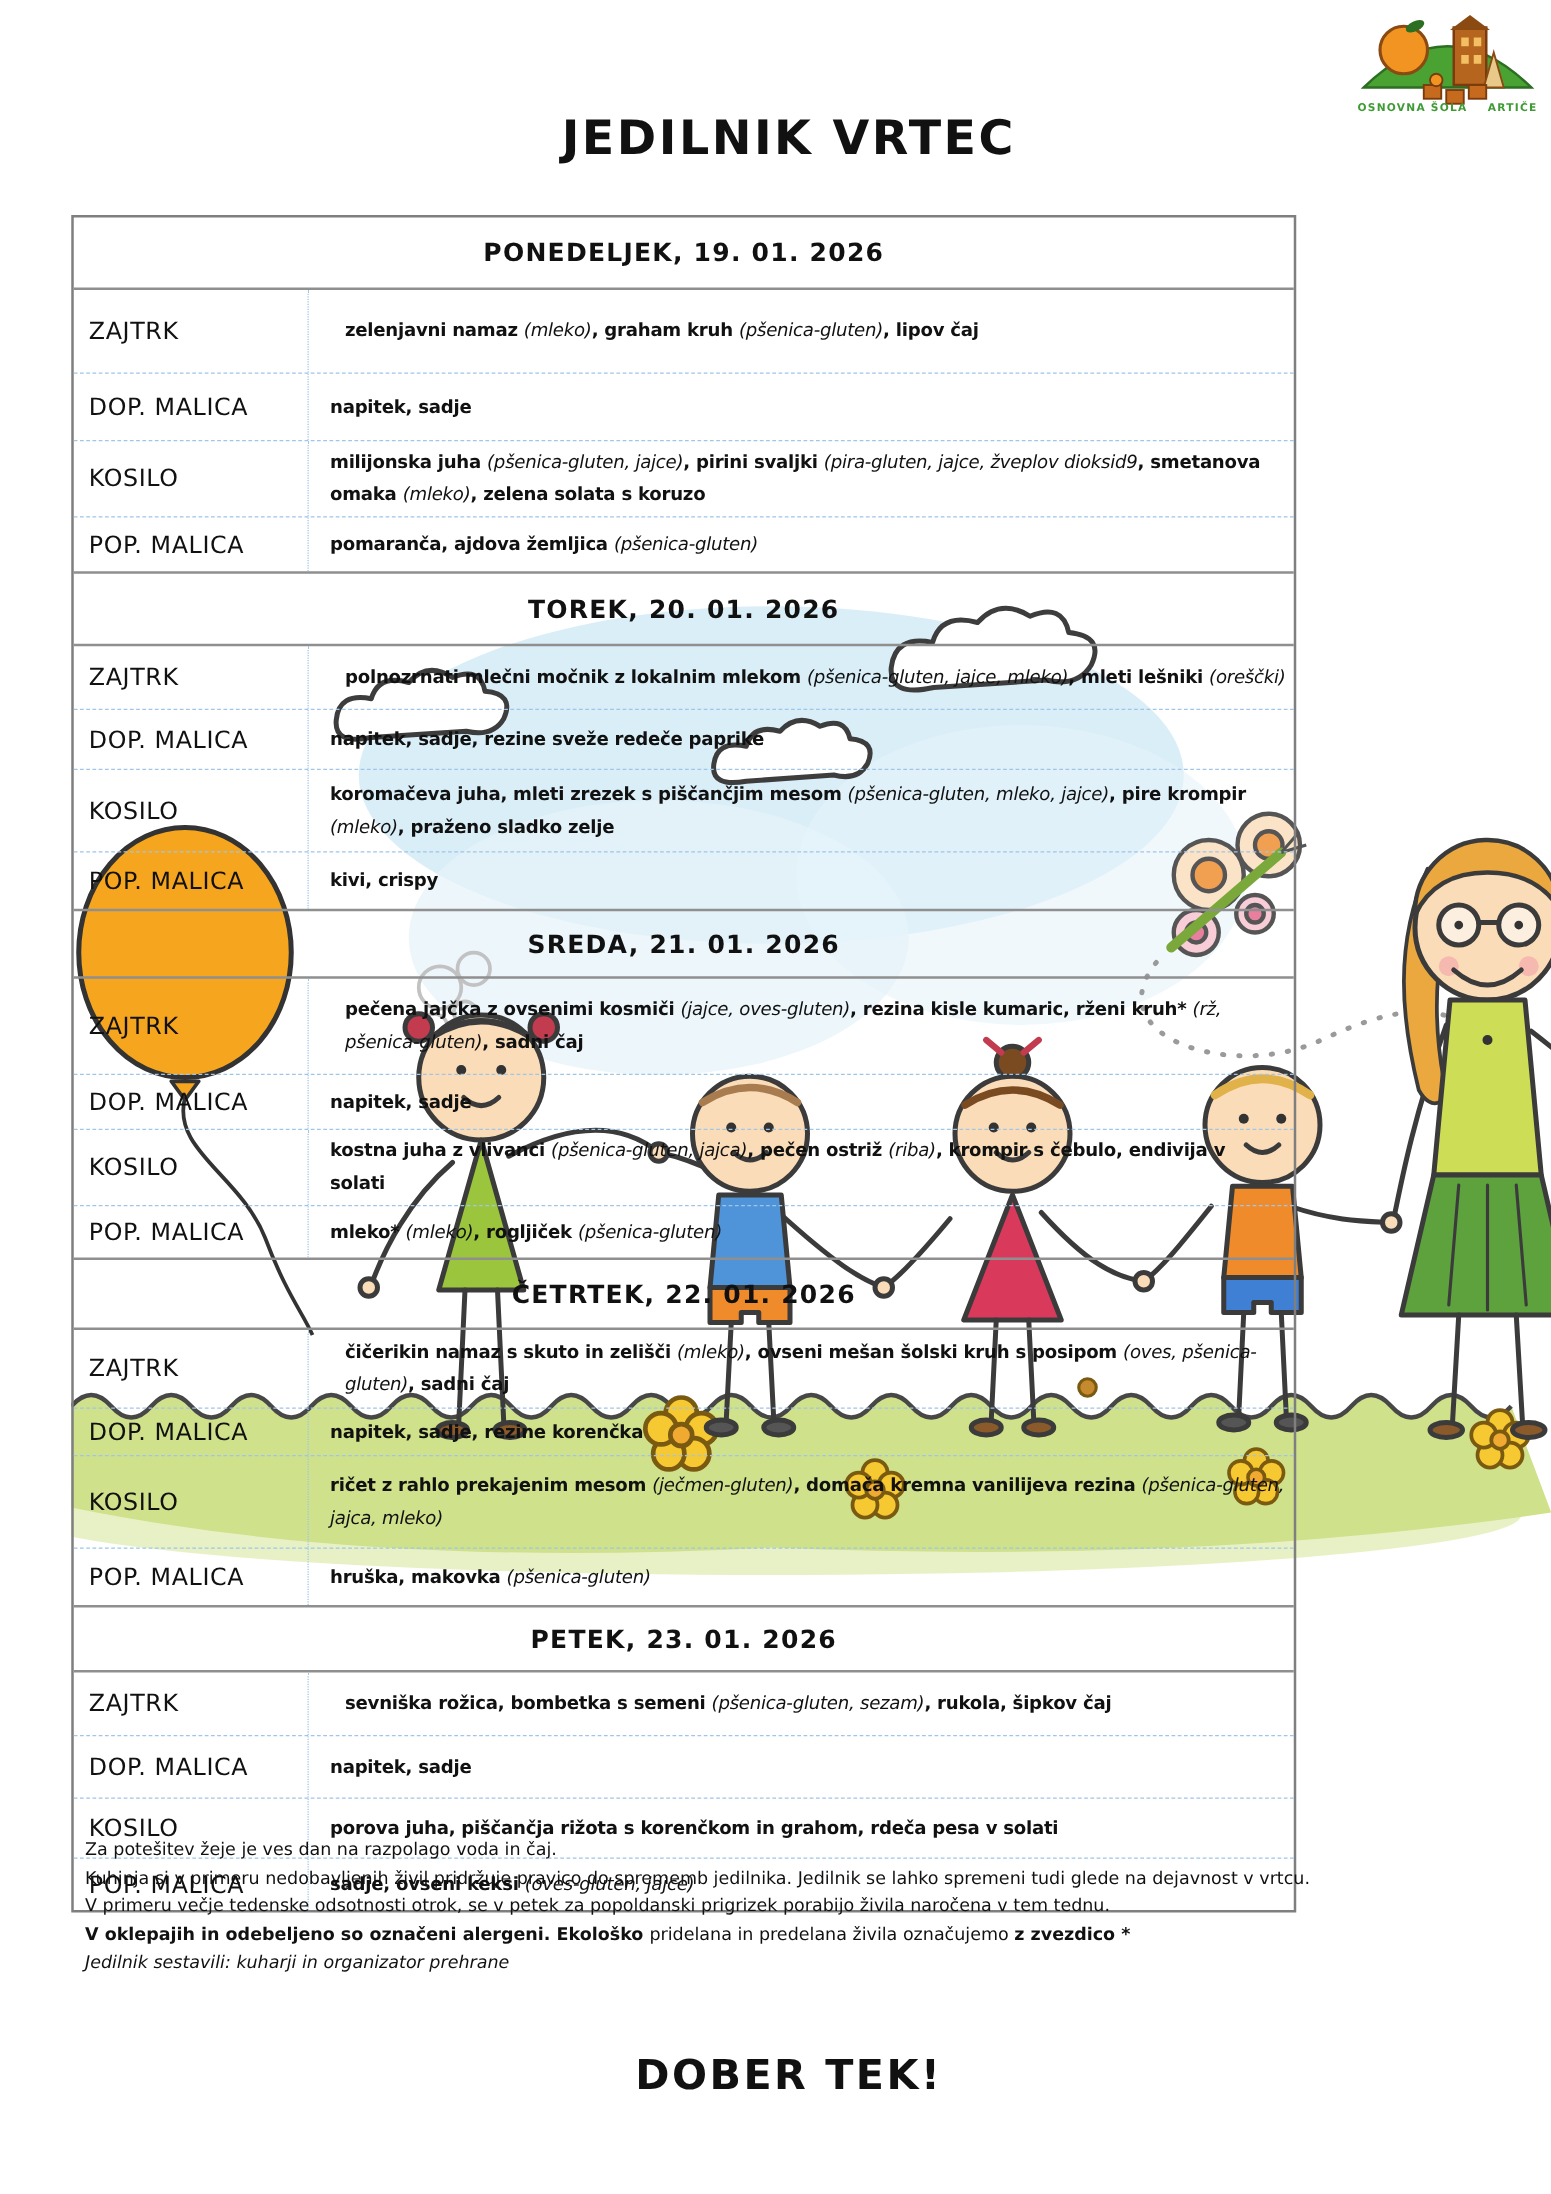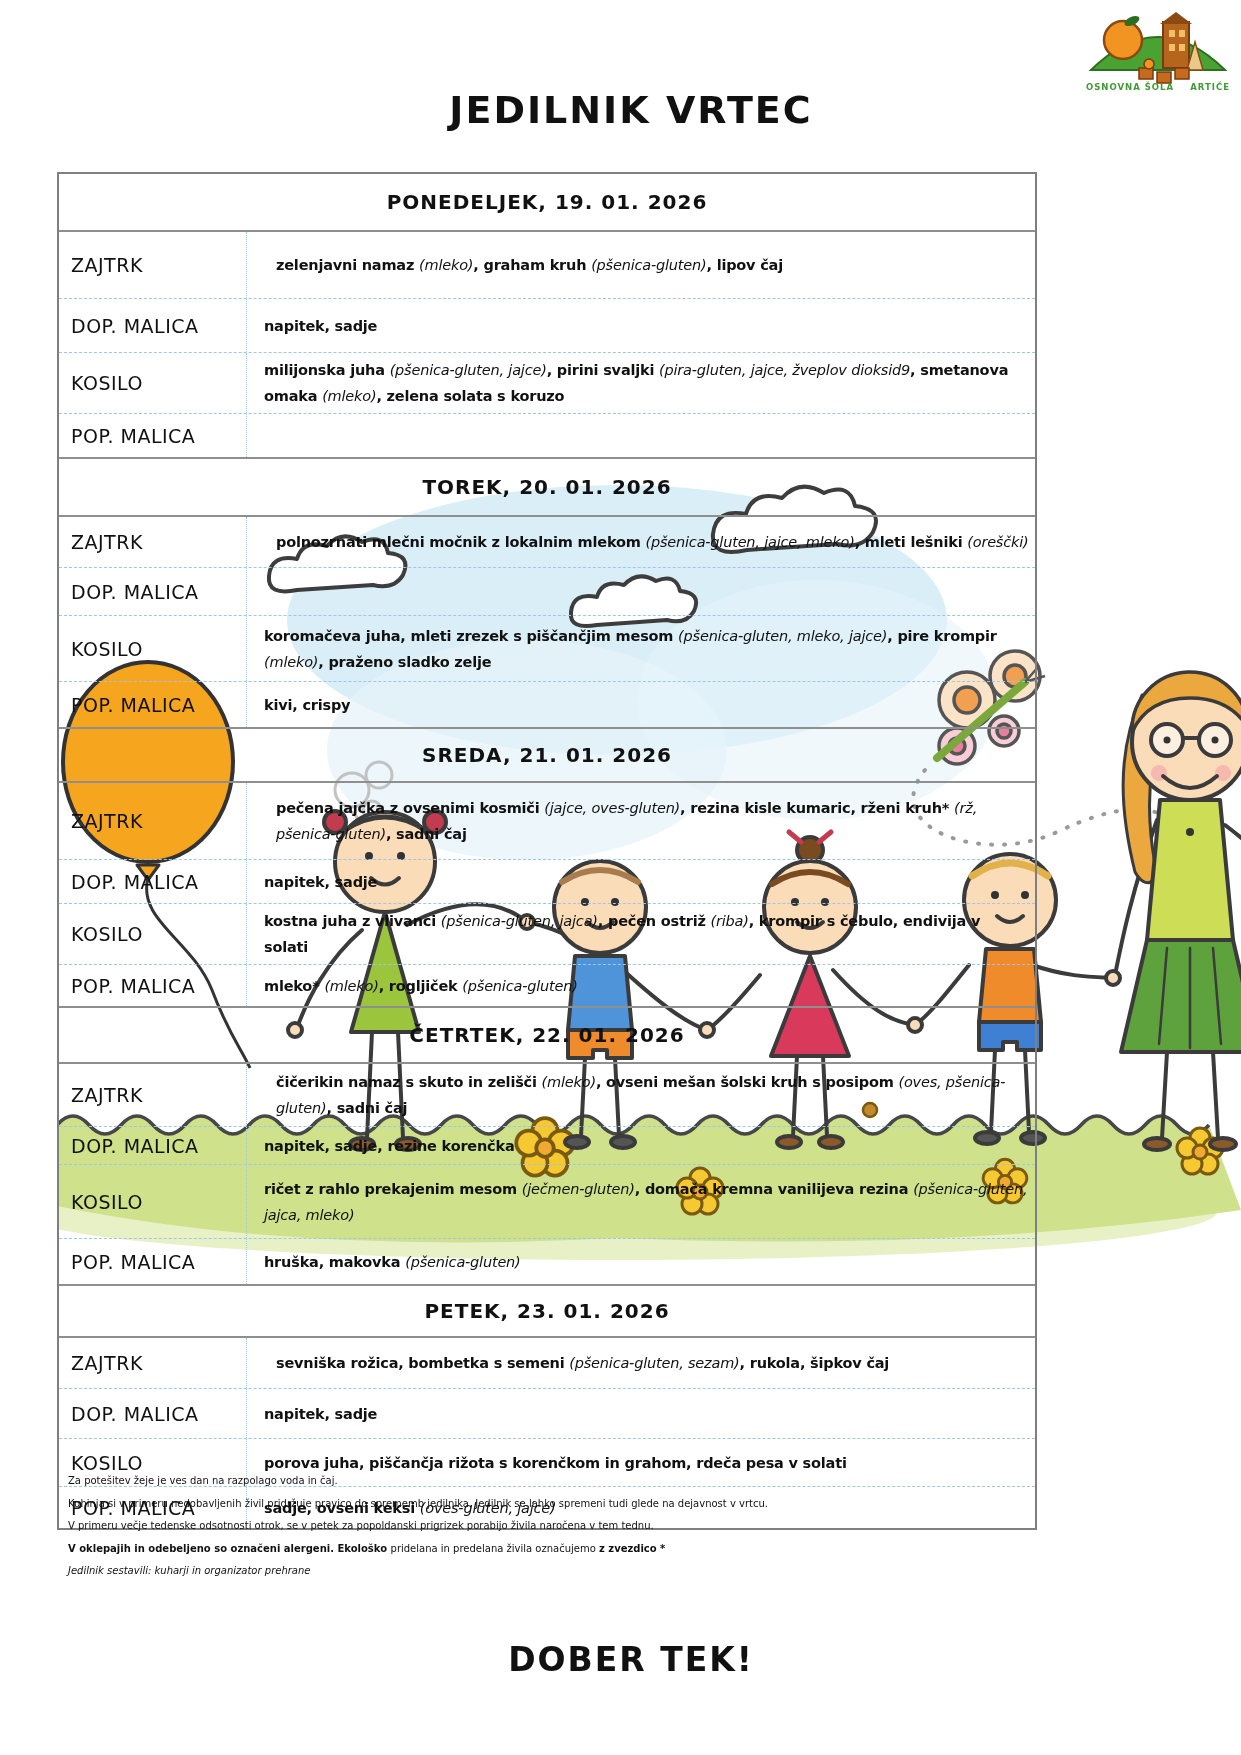--- a/index.html
+++ b/index.html
@@ -25,21 +25,21 @@
   .day-header + .row{border-top:none;gap:12px;}
   .cell-label{flex:0 0 188px;box-sizing:border-box;padding:4px 6px 4px 12px;
               border-right:1px dotted #9fc5e8;font-size:19px;letter-spacing:0.5px;
               align-self:stretch;display:flex;align-items:center;}
   .cell-content{flex:1;padding:4px 6px 4px 17px;font-size:14.5px;letter-spacing:-0.2px;
                 line-height:26px;}
   .seg-b{font-weight:700;}
   .seg-i{font-style:italic;font-weight:400;}
   .seg-r{font-weight:400;}
   
-  .notes{position:absolute;left:68px;top:1472px;width:1110px;z-index:1;font-size:10px;line-height:17.5px;}
+  .notes{position:absolute;left:68px;top:1472px;width:1110px;z-index:1;font-size:14px;line-height:17.5px;}
   .notes p{margin:0 0 5px 0;}
   
   .bon-appetit{position:absolute;left:0;top:1640px;width:100%;text-align:center;
                font-size:33px;font-weight:800;letter-spacing:2px;z-index:1;}
 </style>
 </head>
 <body>
 
 <div class="page">
 
@@ -237,31 +237,33 @@
     <div class="row" style="min-height:54px">
       <div class="cell-label">DOP. MALICA</div>
       <div class="cell-content"><span class="seg-b">napitek, sadje</span></div>
     </div>
     <div class="row" style="min-height:58px">
       <div class="cell-label">KOSILO</div>
       <div class="cell-content"><span class="seg-b">milijonska juha </span><span class="seg-i">(pšenica-gluten, jajce)</span><span class="seg-b">, pirini svaljki </span><span class="seg-i">(pira-gluten, jajce, žveplov dioksid9</span><span class="seg-b">, smetanova omaka </span><span class="seg-i">(mleko)</span><span class="seg-b">, zelena solata s koruzo</span></div>
     </div>
     <div class="row" style="min-height:44px">
       <div class="cell-label">POP. MALICA</div>
+      <div class="cell-content"><span class="seg-b">pomaranča, ajdova žemljica </span><span class="seg-i">(pšenica-gluten)</span></div>
     </div>
 
     <div class="day-header" style="min-height:56px">
       <span>TOREK, 20. 01. 2026</span>
     </div>
     <div class="row" style="min-height:50px">
       <div class="cell-label">ZAJTRK</div>
       <div class="cell-content"><span class="seg-b">polnozrnati mlečni močnik z lokalnim mlekom </span><span class="seg-i">(pšenica-gluten, jajce, mleko)</span><span class="seg-b">, mleti lešniki </span><span class="seg-i">(oreščki)</span></div>
     </div>
     <div class="row" style="min-height:48px">
       <div class="cell-label">DOP. MALICA</div>
+      <div class="cell-content"><span class="seg-b">napitek, sadje, rezine sveže redeče paprike</span></div>
     </div>
     <div class="row" style="min-height:66px">
       <div class="cell-label">KOSILO</div>
       <div class="cell-content"><span class="seg-b">koromačeva juha, mleti zrezek s piščančjim mesom </span><span class="seg-i">(pšenica-gluten, mleko, jajce)</span><span class="seg-b">, pire krompir </span><span class="seg-i">(mleko)</span><span class="seg-b">, praženo sladko zelje</span></div>
     </div>
     <div class="row" style="min-height:46px">
       <div class="cell-label">POP. MALICA</div>
       <div class="cell-content"><span class="seg-b">kivi, crispy</span></div>
     </div>
 

